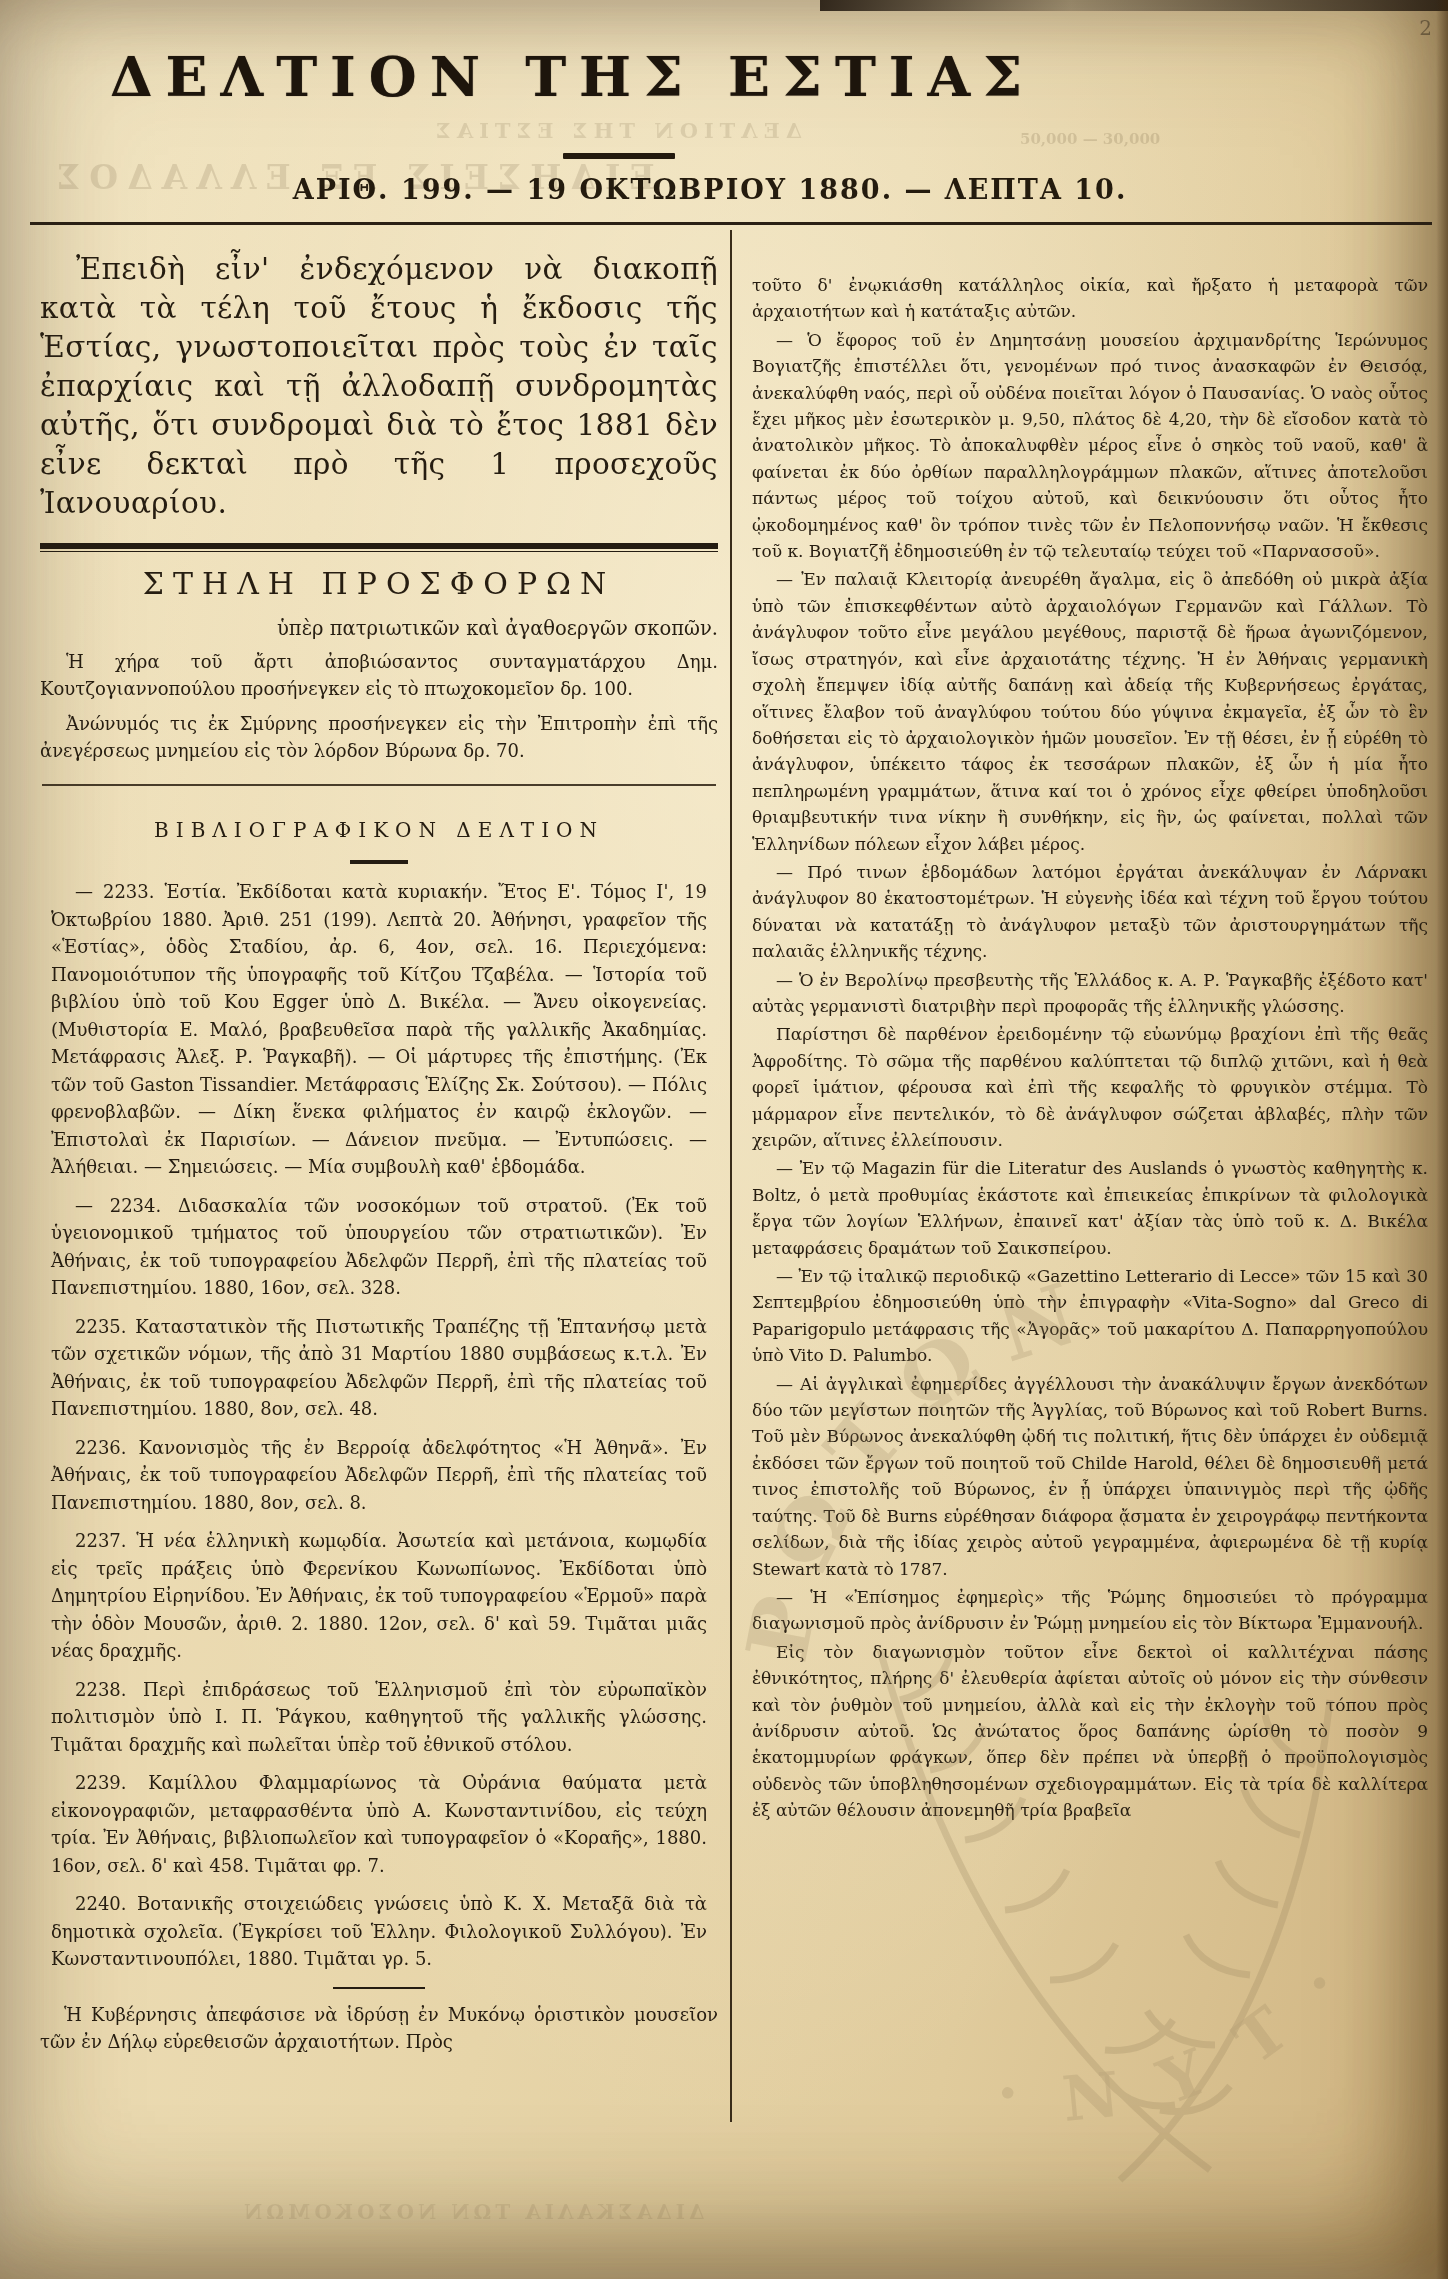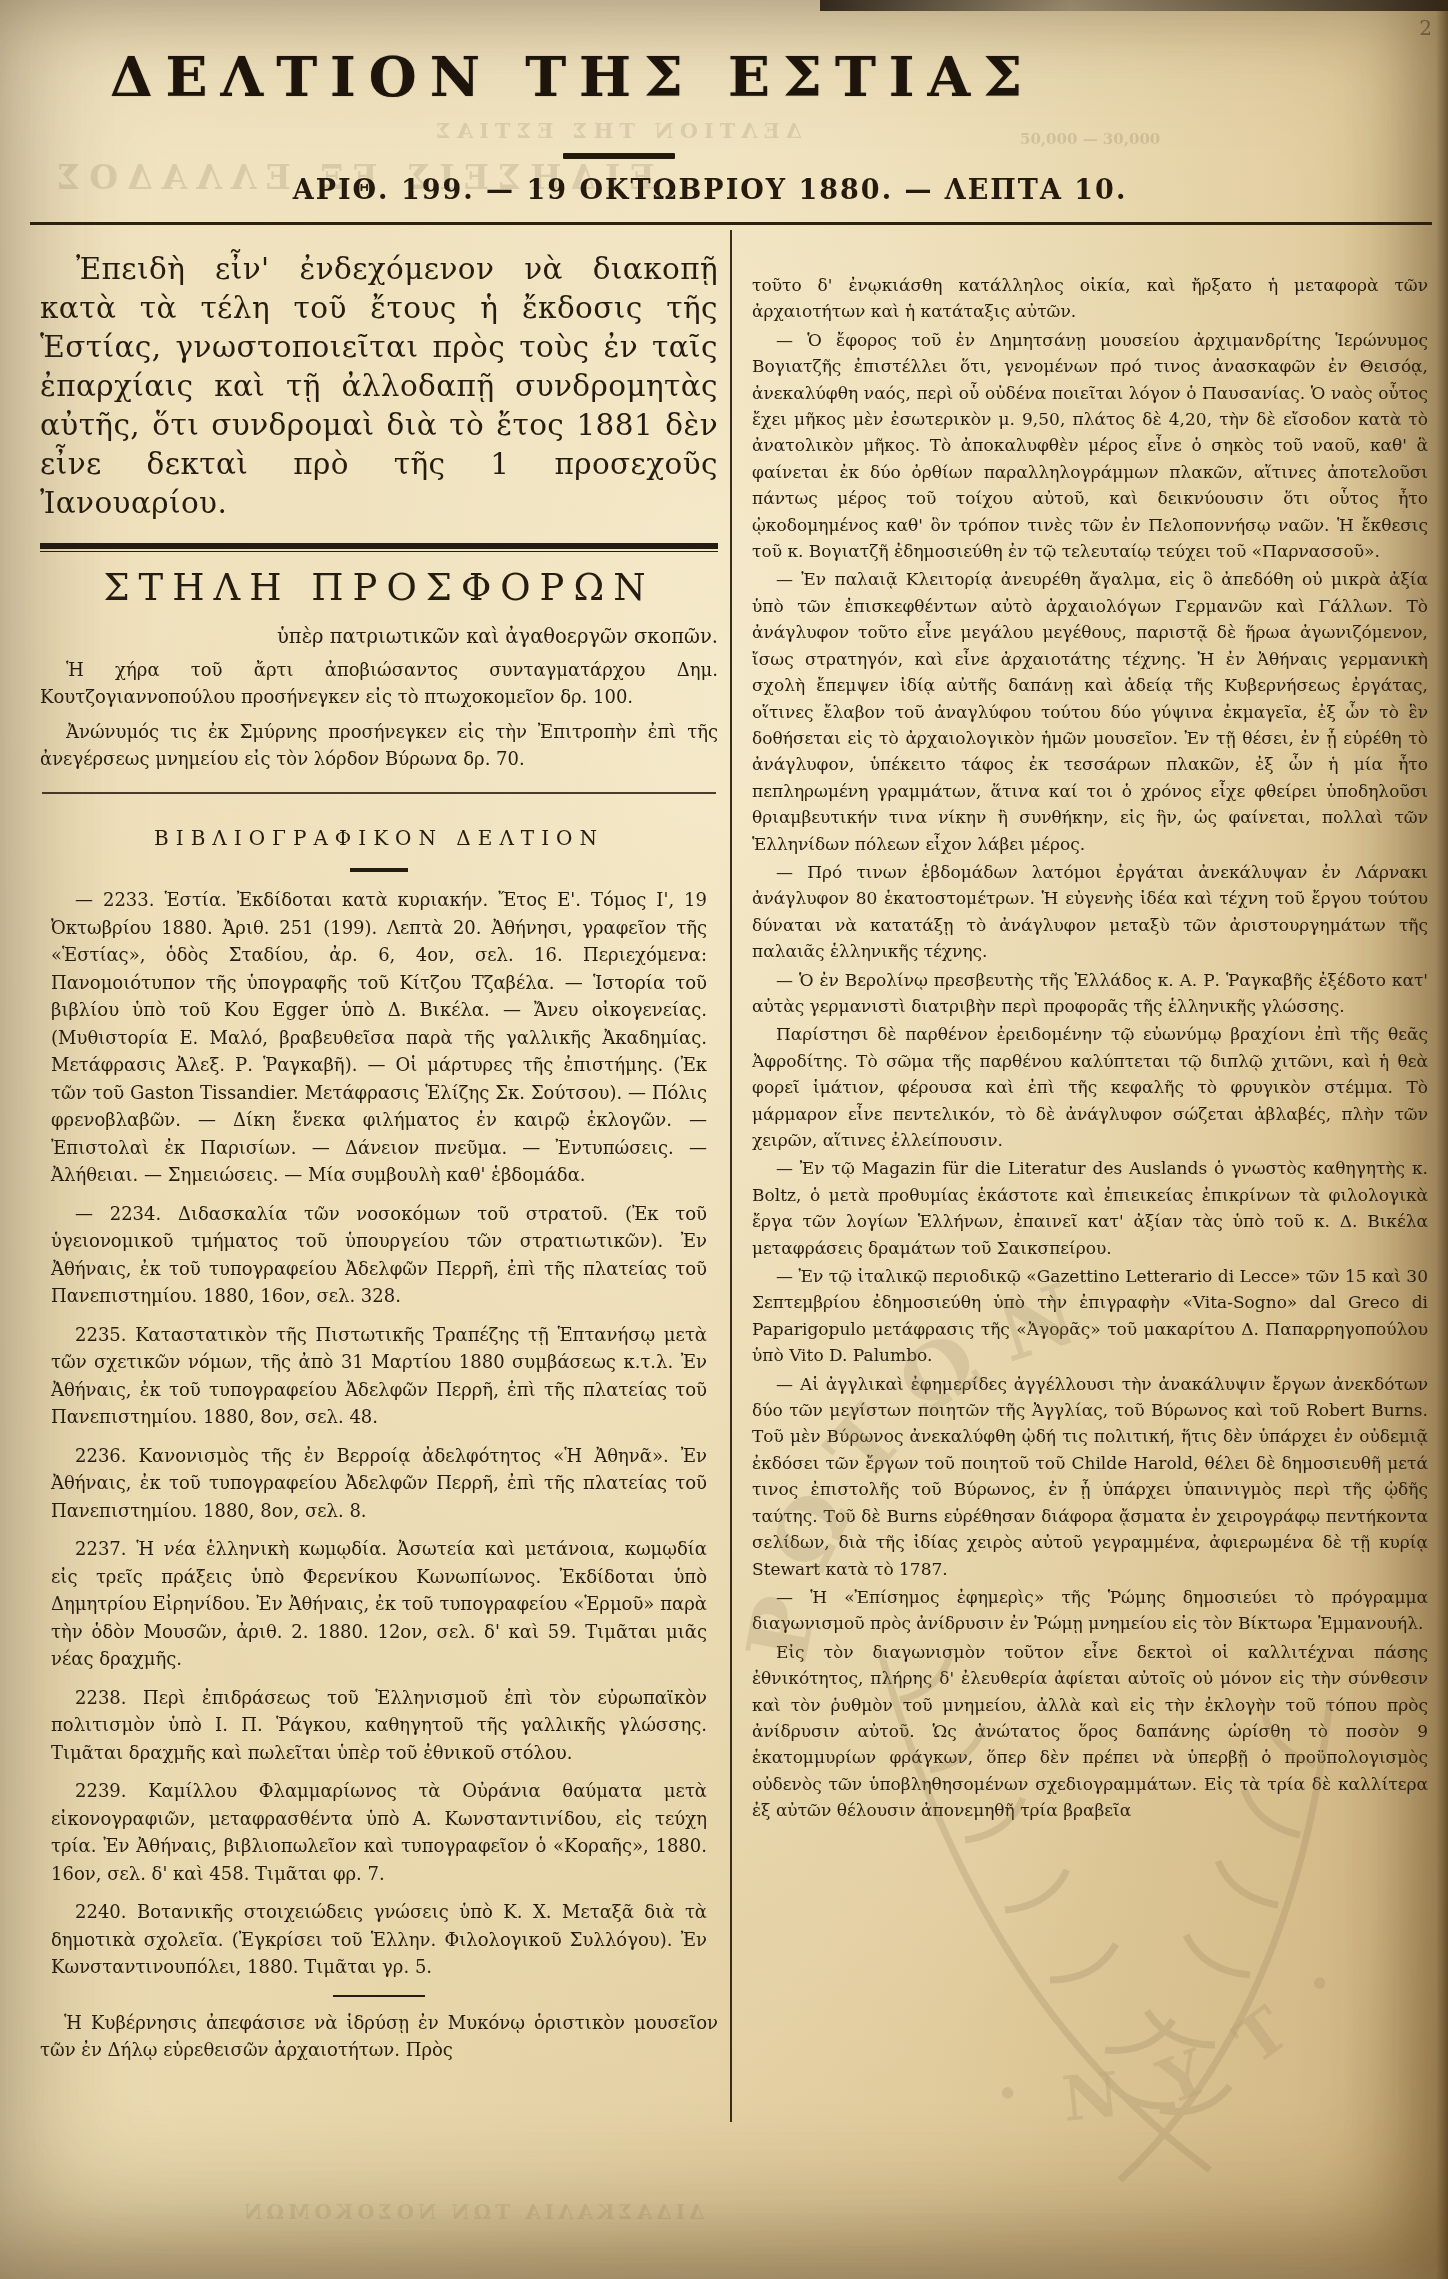--- a/index.html
+++ b/index.html
@@ -31,21 +31,21 @@
   .right-shade{position:absolute; top:0; right:0; width:12px; height:100%;
     background:linear-gradient(90deg, rgba(60,38,12,0), rgba(60,38,12,.5)); pointer-events:none;}
   
   .cols{position:absolute; top:230px; left:30px; width:1402px; height:2040px; display:flex;}
   .col-left{width:700px; padding:16px 12px 0 10px; box-sizing:border-box;}
   .divider{width:2px; height:1892px; background:#392c19; margin-top:0;}
   .col-right{flex:1; padding:14px 4px 0 20px; box-sizing:border-box;}
   
   .notice{font-size:29.5px; line-height:39px; text-align:justify; text-indent:36px; letter-spacing:.4px; margin:4px 0 0;}
   .rule-heavy{margin:20px 0 8px; height:2px; border-top:6px solid #241c12; border-bottom:1px solid #241c12;}
-  .offers-heading{text-align:center; font-size:37px; letter-spacing:9px; margin:14px 0 0; font-weight:normal; white-space:nowrap;}
+  .offers-heading{text-align:center; font-size:30px; letter-spacing:9px; margin:14px 0 0; font-weight:normal; white-space:nowrap;}
   .offers-sub{text-align:right; font-size:19.5px; margin:16px 0 4px;}
   .offer{font-size:18px; line-height:26.5px; text-align:justify; text-indent:26px; margin:9px 0 0;}
   .rule-thin{border-top:2px solid rgba(42,31,15,.85); margin:20px 2px 6px;}
   .biblio-heading{text-align:center; font-size:20px; letter-spacing:7px; font-weight:normal; margin:32px 0 0; white-space:nowrap;}
   .biblio-bar{width:58px; height:4px; background:#241c12; margin:18px auto 14px;}
   .entry{font-size:18px; line-height:27.5px; text-align:justify; text-indent:24px; margin:11px;}
   .short-rule{width:92px; border-top:2px solid #241c12; margin:14px auto 12px;}
   .gov{font-size:18px; line-height:27px; text-align:justify; text-indent:24px; margin:6px 0 0;}
   
   .news-p{font-size:17px; line-height:26.4px; text-align:justify; text-indent:24px; margin:0 0 2px;}

